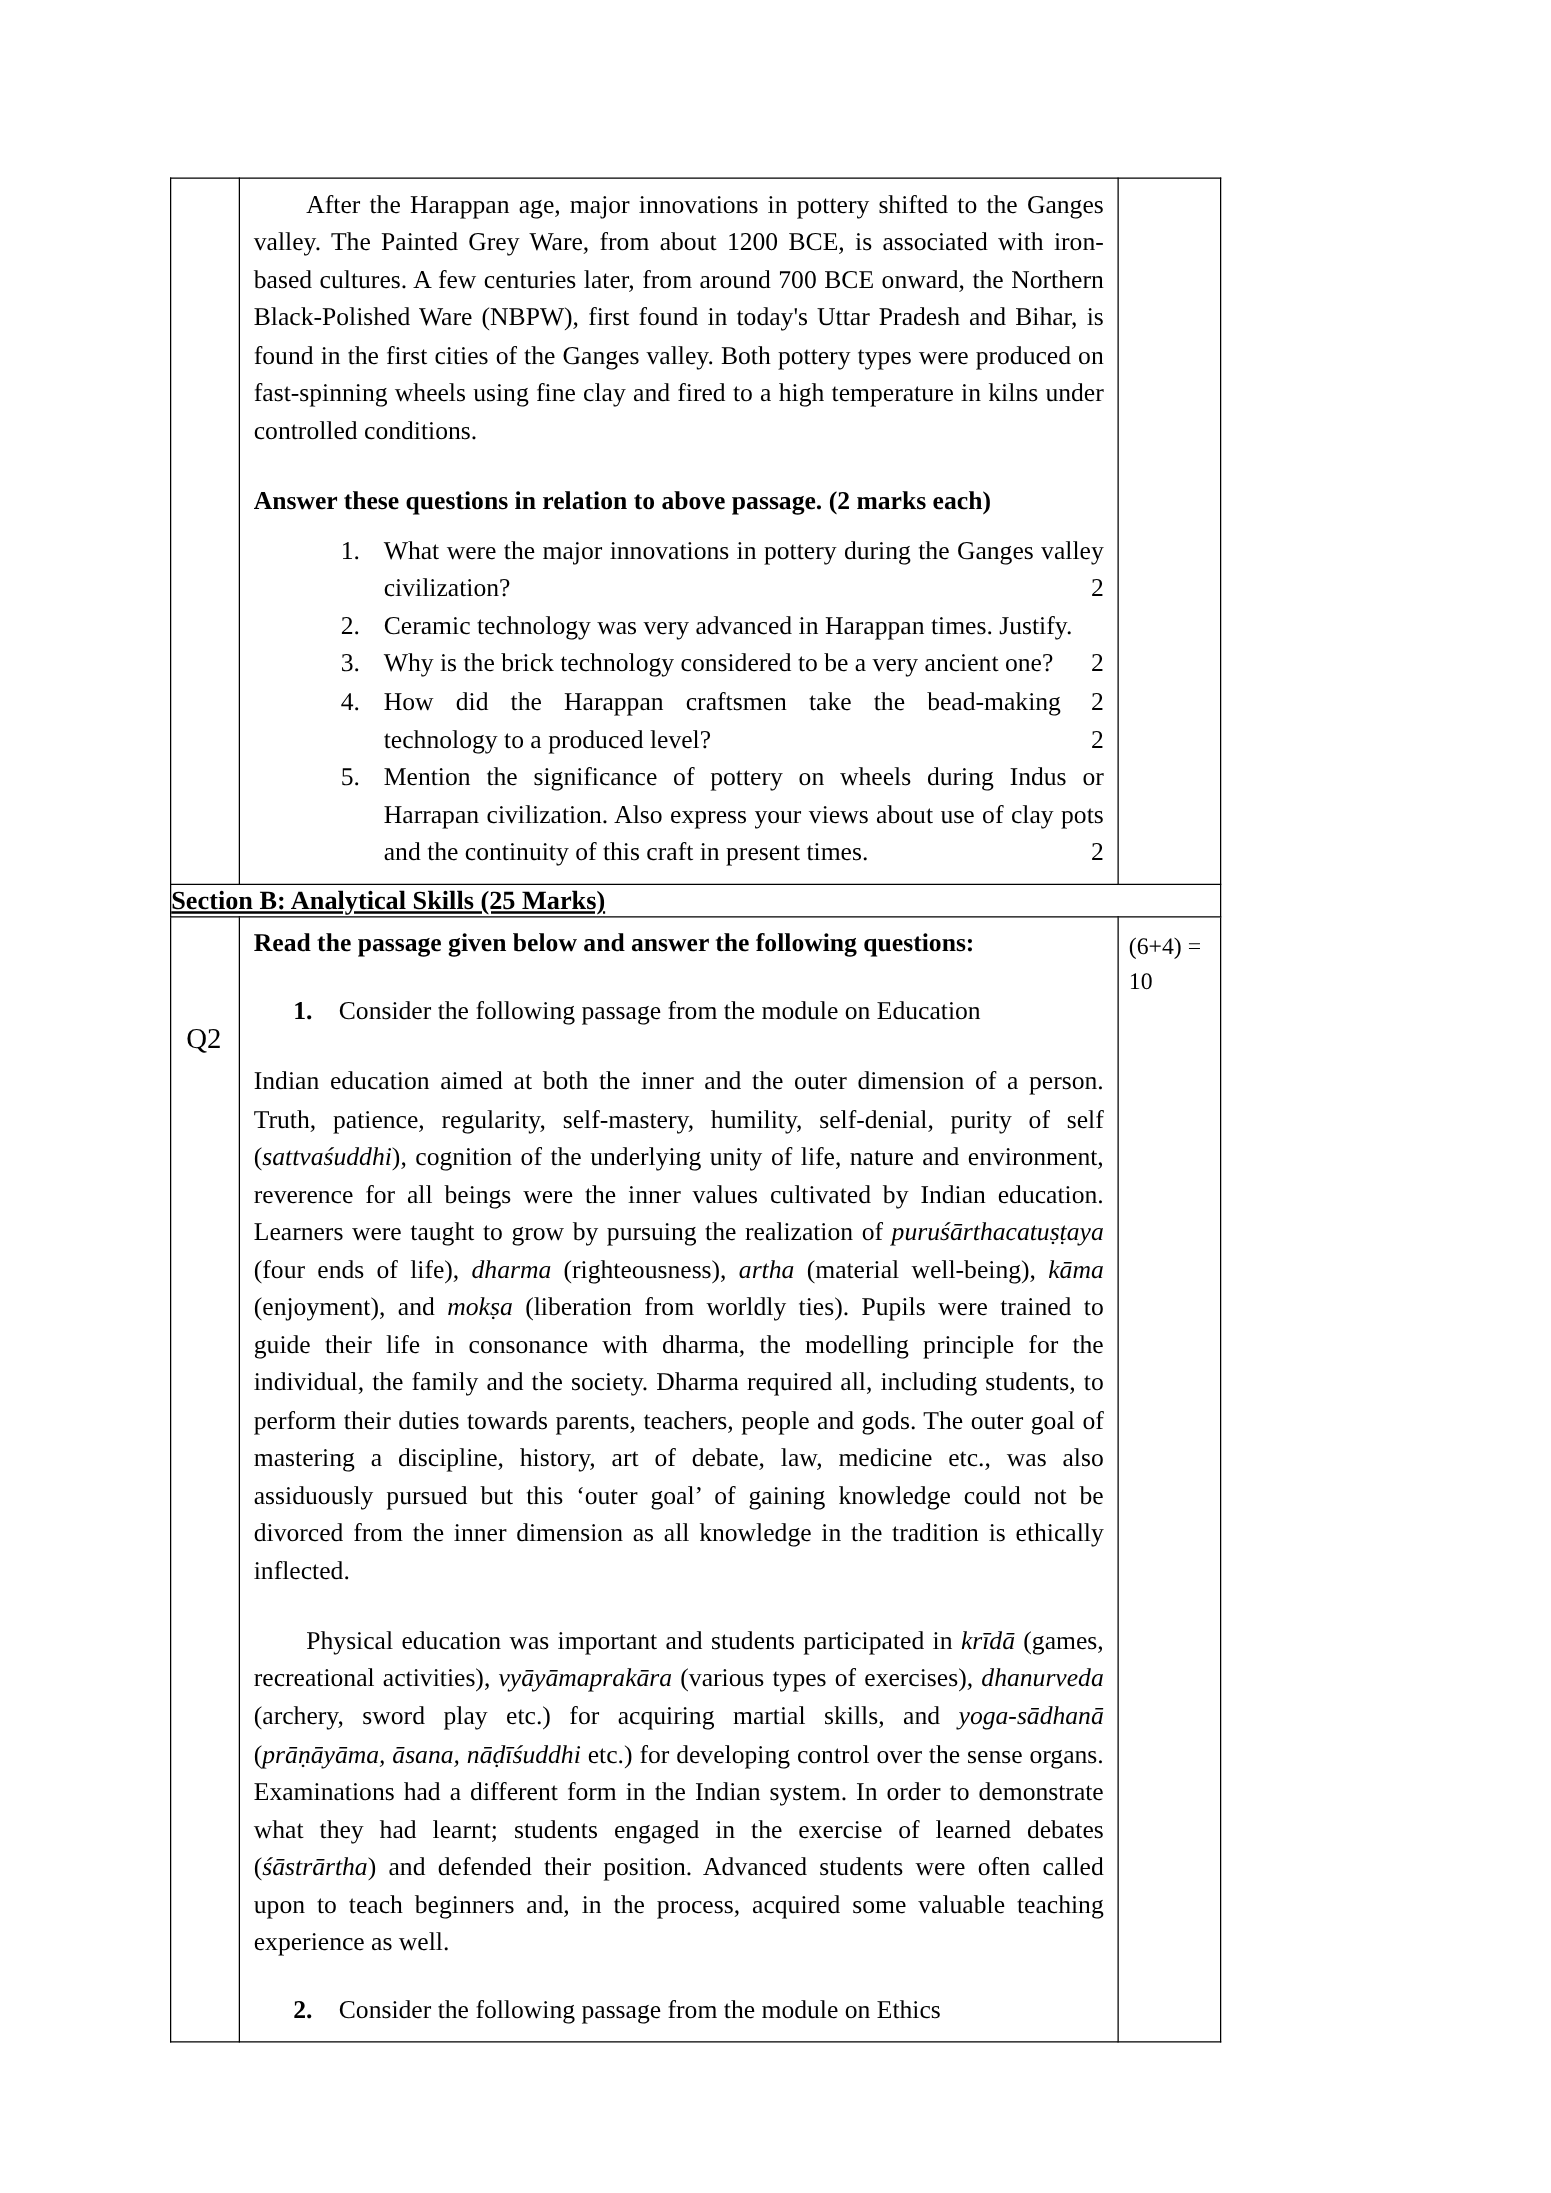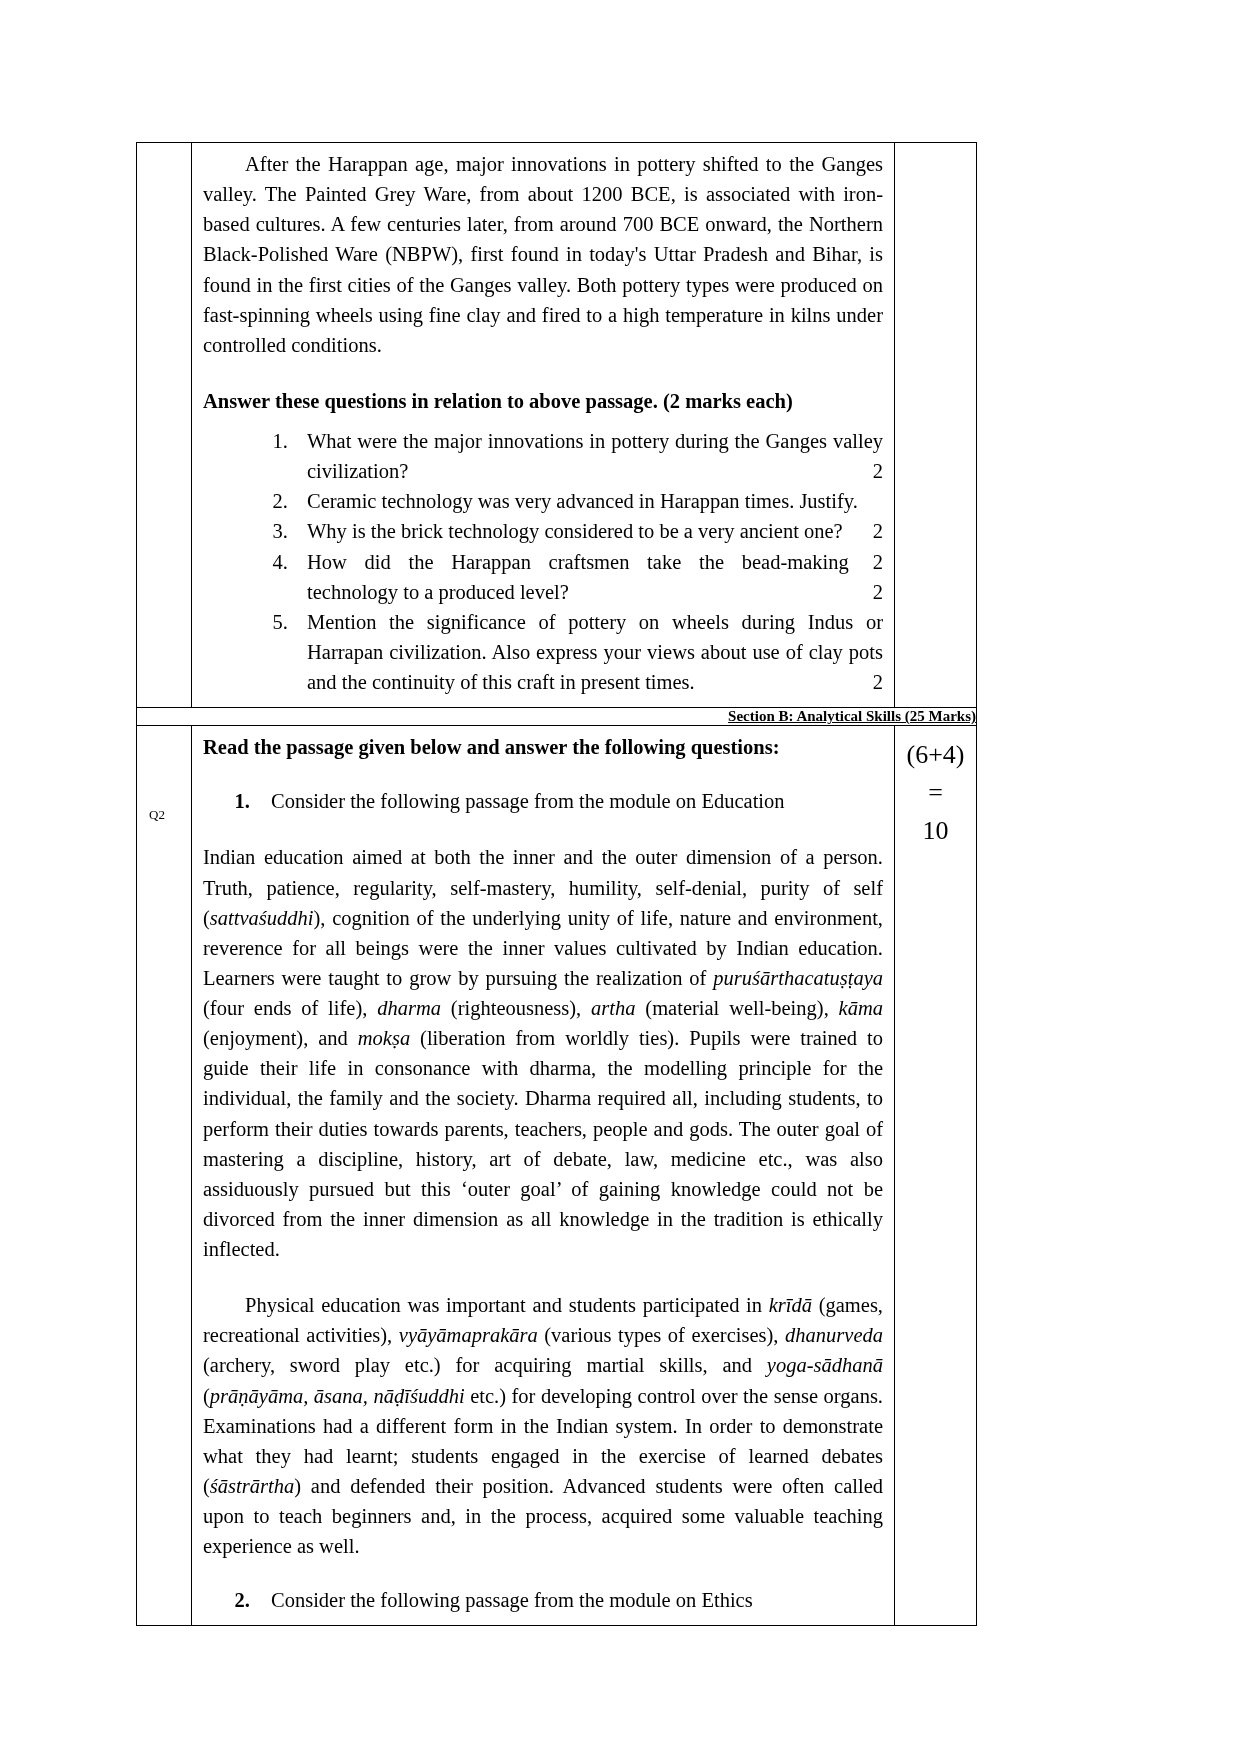--- a/index.html
+++ b/index.html
@@ -40,26 +40,26 @@
 
   .cell-pad {
     padding: 6px 11px 10px 11px;
     font-size: 20.5px;
     line-height: 1.47;
     text-align: justify;
     text-justify: inter-word;
   }
   .cell-pad-marks {
     padding: 10px 8px 10px 8px;
-    font-size: 26px;
+    font-size: 19px;
     line-height: 1.45;
-    text-align: center;
+    text-align: left;
   }
   .qno-cell {
-    font-size: 13px;
+    font-size: 23px;
     line-height: 1.45;
     padding: 10px 0 0 12px;
     text-align: left;
   }
   .qno-cell.mid {
     padding-top: 80px;
   }
 
   p.para {
     margin: 0 0 0 0;
@@ -87,23 +87,23 @@
   }
   ol.qlist > li::marker {
     font-size: 20.5px;
   }
   .mark-right {
     float: right;
     margin-left: 24px;
   }
 
   .section-header {
-    text-align: right;
+    text-align: left;
     font-weight: bold;
-    font-size: 15px;
+    font-size: 21px;
     padding: 9px 4px 9px 4px;
     text-decoration: underline;
   }
 
   ol.sublist {
     margin: 24px 0 0 0;
     padding-left: 52px;
     list-style-type: decimal;
   }
   ol.sublist > li {

